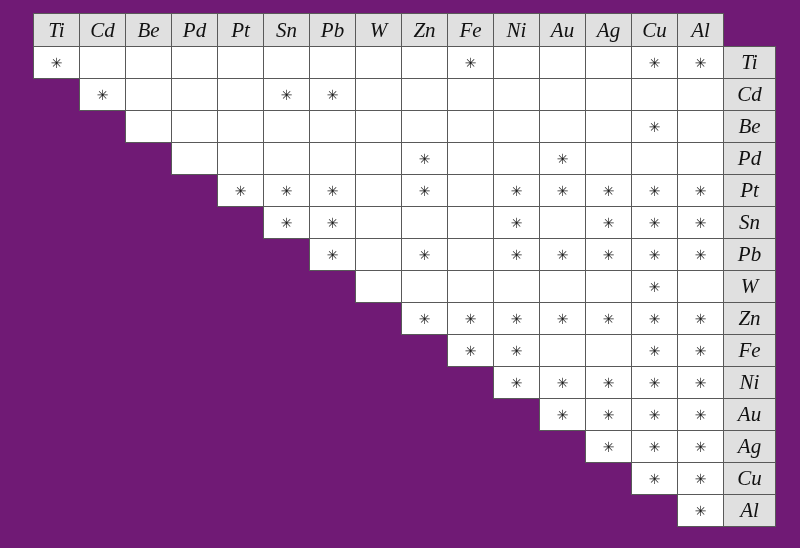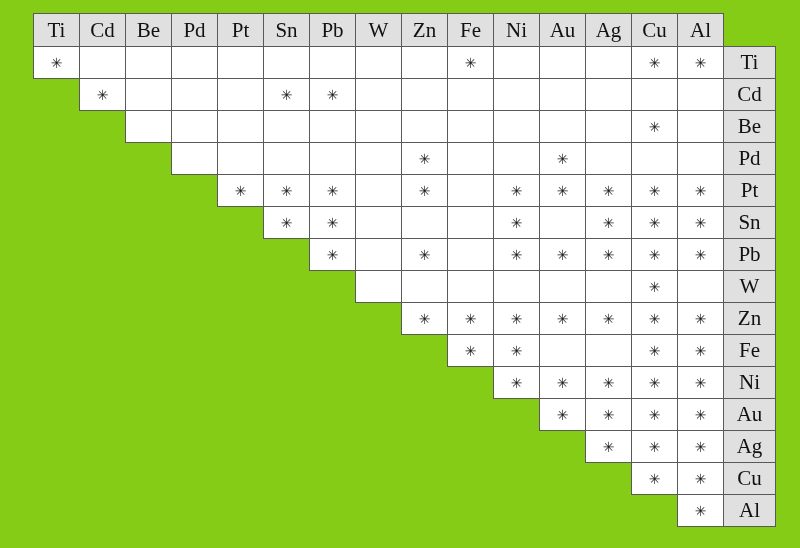--- a/index.html
+++ b/index.html
@@ -5,22 +5,23 @@
   html, body {
     margin: 0;
     padding: 0;
     background: #ffffff;
     font-family: "Liberation Serif", serif;
   }
   #canvas {
     position: relative;
     width: 800px;
     height: 548px;
-    background: #84cc16;
+    background: #701a75;
     overflow: hidden;
+    font-style: italic;
   }
   table.matrix {
     position: absolute;
     left: 33px;
     top: 13px;
     border-collapse: collapse;
     table-layout: fixed;
   }
   table.matrix td {
     padding: 0;

